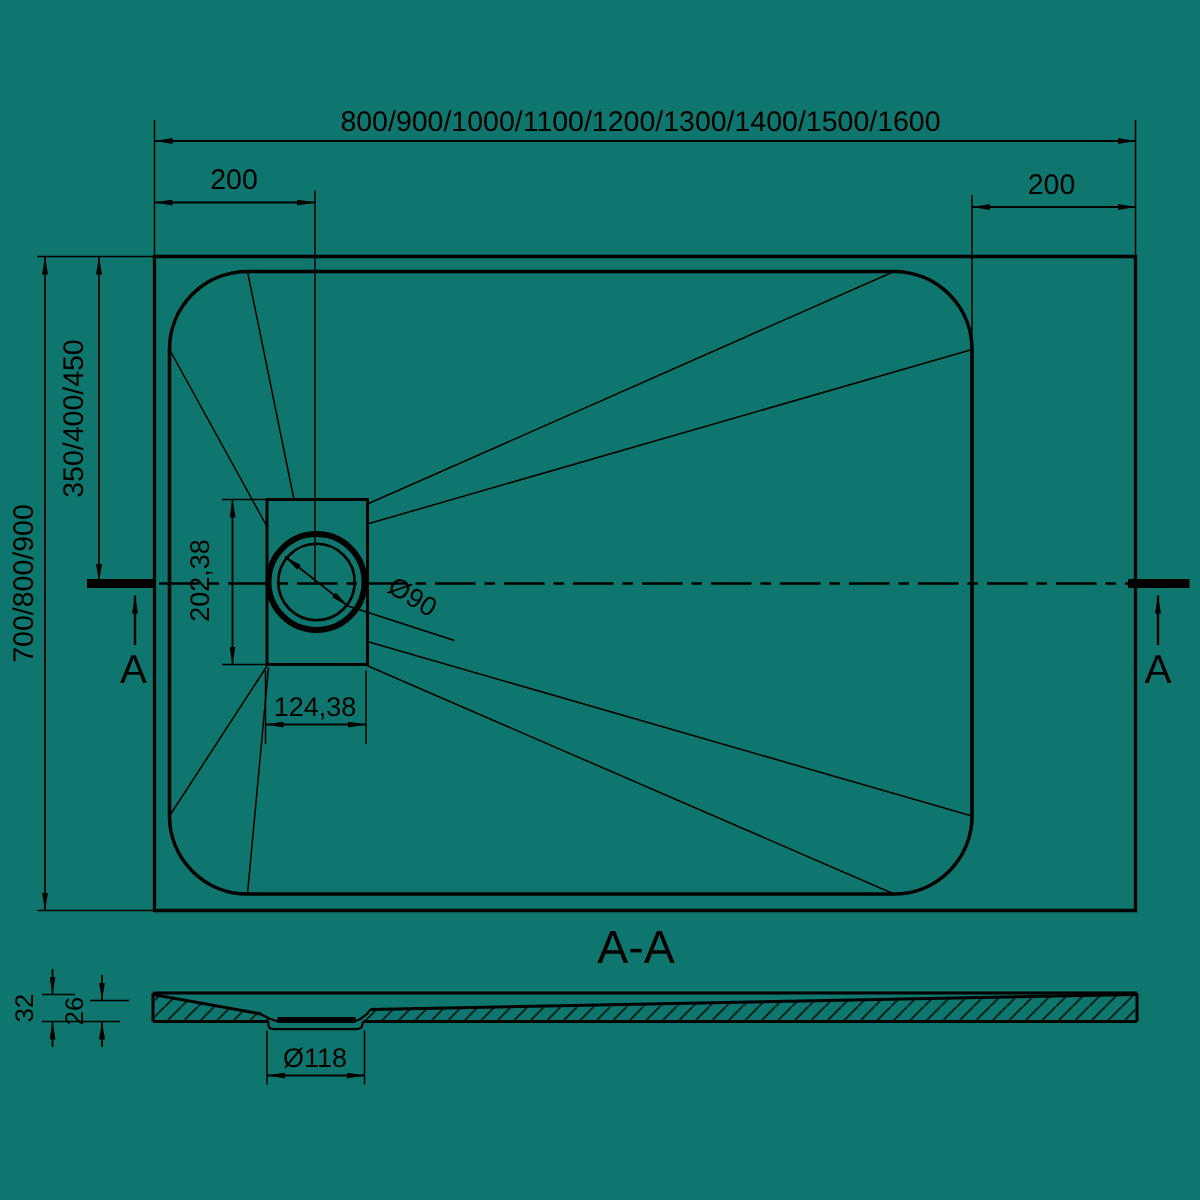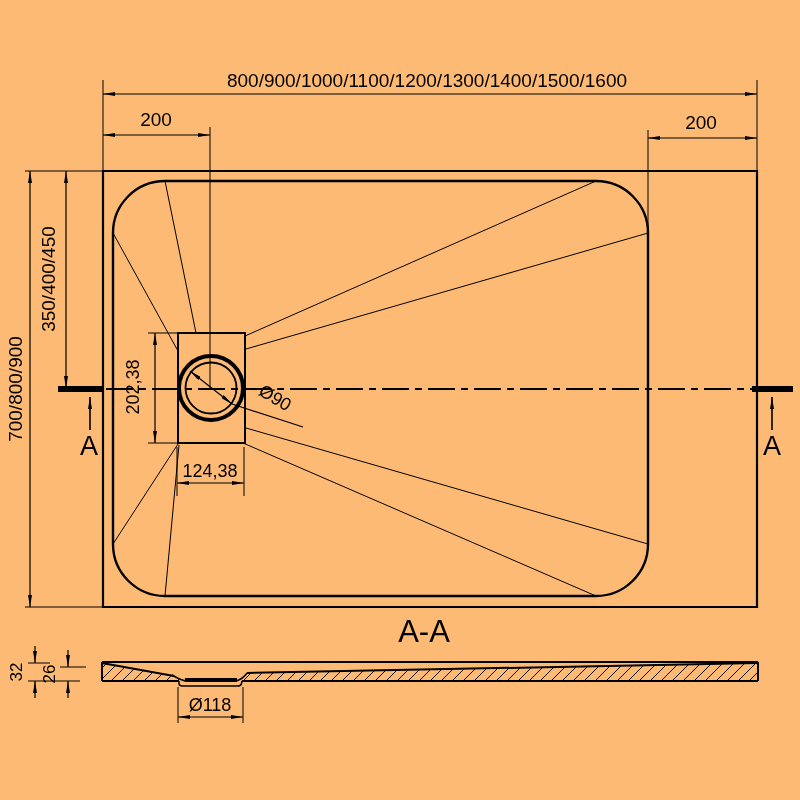--- a/index.html
+++ b/index.html
@@ -1,16 +1,16 @@
 <!DOCTYPE html>
 <html><head>
 <meta charset="utf-8">
 <style>
   html,body{margin:0;padding:0;background:#ffffff;}
-  .page{width:800px;height:800px;background:#fdba74;position:relative;font-family:"Liberation Sans",sans-serif;}
+  .page{width:800px;height:800px;background:#0f766e;position:relative;font-family:"Liberation Sans",sans-serif;}
   svg{display:block;}
   svg text{fill:#000;font-family:"Liberation Sans","DejaVu Sans",sans-serif;}
   .dim-text{font-size:19px;}
   .dim-text-sm{font-size:18px;}
   .sec-text{font-size:17px;}
   .marker-text{font-size:27px;}
   .title-text{font-size:31px;}
   line,path,rect,circle{vector-effect:non-scaling-stroke;}
 </style>
 </head>

